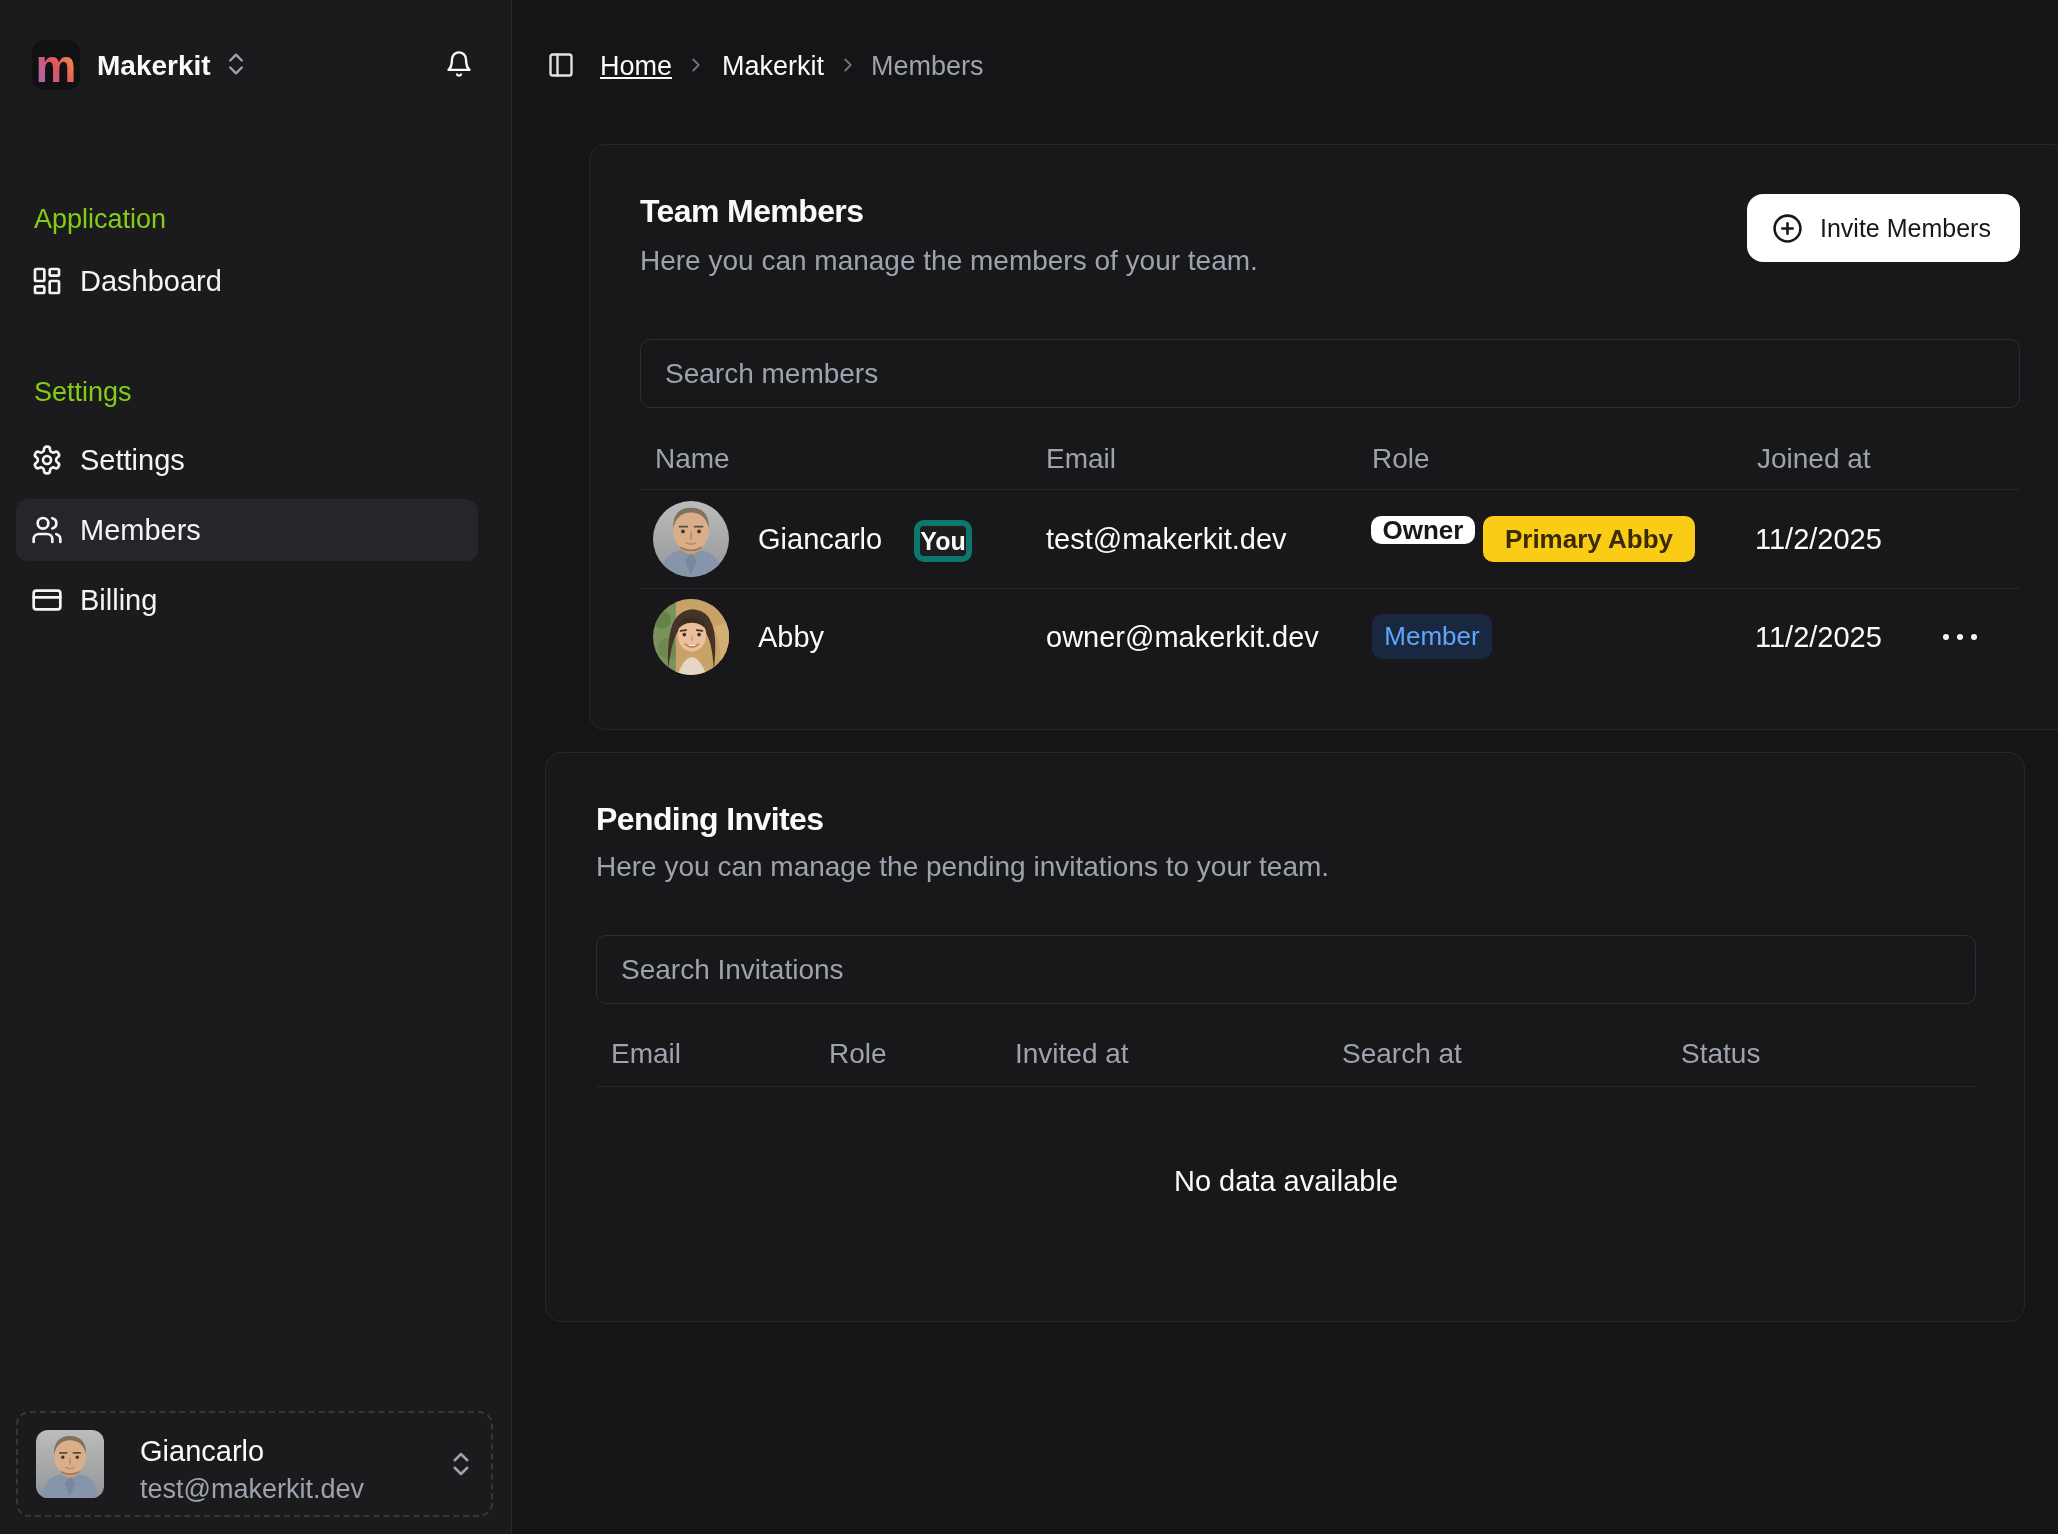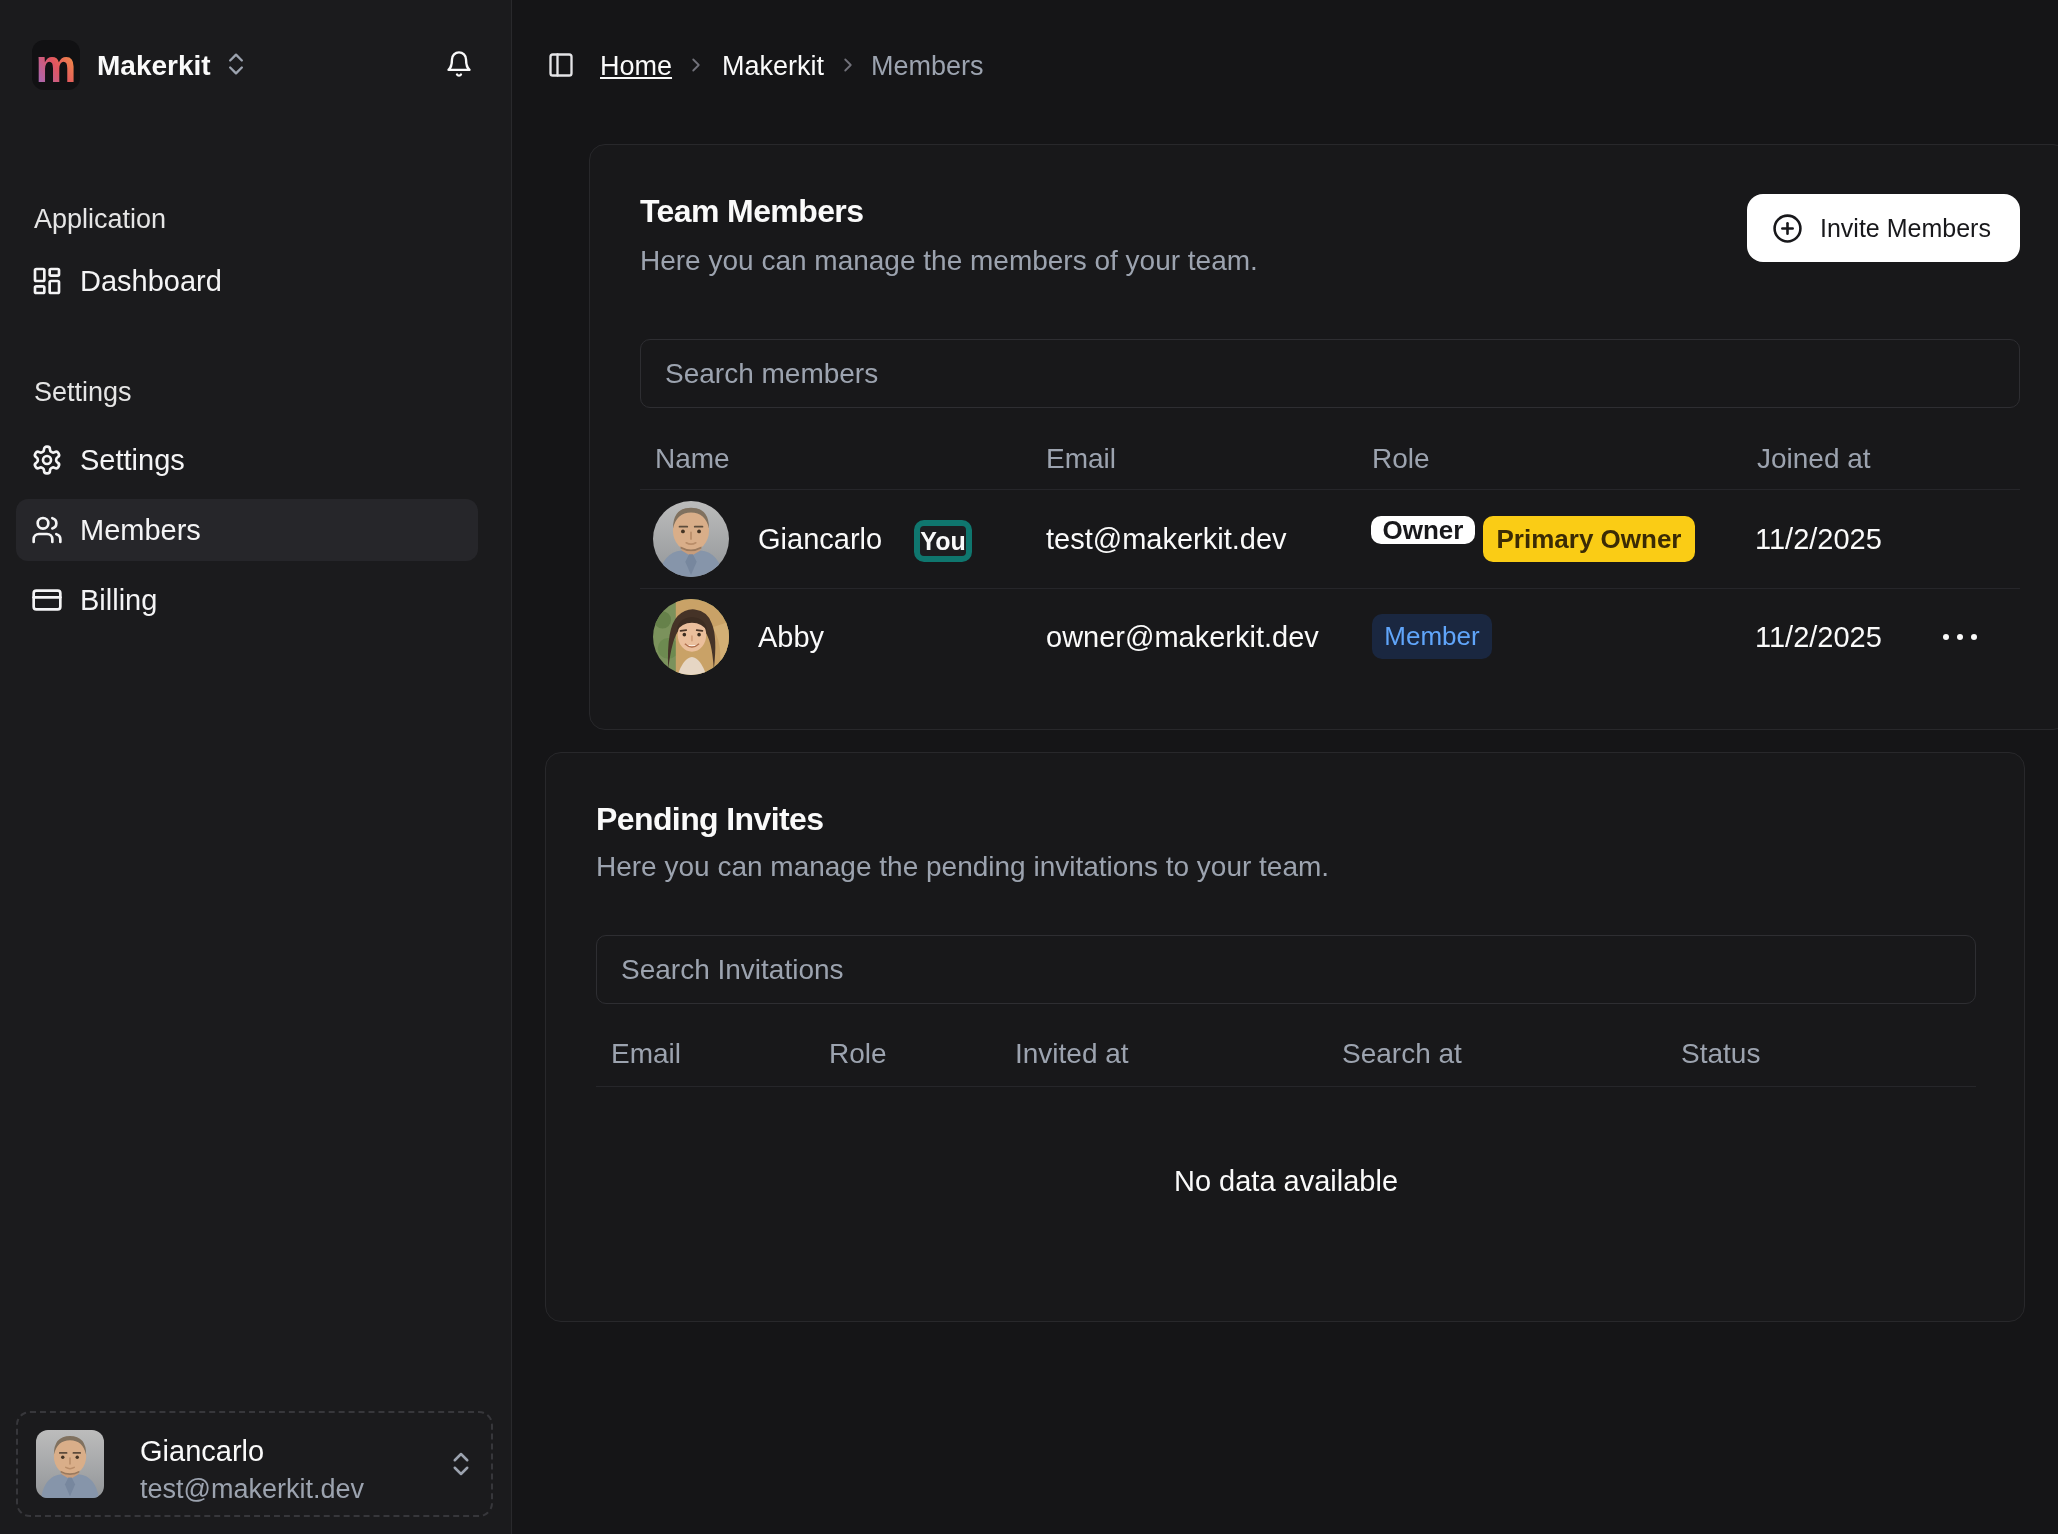--- a/index.html
+++ b/index.html
@@ -6,21 +6,21 @@
 html,body { width:2058px; height:1534px; background:#151517; font-family:"Liberation Sans", sans-serif; overflow:hidden; }
 #page { position:relative; width:2058px; height:1534px; background:#151517; }
 .abs { position:absolute; }
 .white { color:#fafafa; }
 .gray { color:#9ca3af; }
 svg { display:block; }
 
 #sidebar { position:absolute; left:0; top:0; width:512px; height:1534px; background:#1b1b1d; border-right:1px solid #29292c; }
 .navitem { position:absolute; left:16px; width:462px; height:62px; border-radius:12px; display:flex; align-items:center; color:#f4f4f5; font-size:29px; }
 .navitem svg { margin-left:15px; margin-right:17px; }
-.navlabel { position:absolute; left:34px; color:#e5e5e5; font-size:27px; font-weight:500; }
+.navlabel { position:absolute; left:34px; color:#84cc16; font-size:27px; font-weight:500; }
 
 .card { position:absolute; left:545px; width:1480px; background:#18181a; border:1px solid #28282b; border-radius:16px; }
 .cardtitle { position:absolute; left:50px; font-size:32px; font-weight:700; color:#fafafa; letter-spacing:-0.6px; }
 .cardsub { position:absolute; left:50px; font-size:28px; color:#9ca3af; }
 .searchbox { position:absolute; left:50px; width:1380px; height:69px; border:1px solid #2e2e32; border-radius:10px; display:flex; align-items:center; color:#9ca3af; font-size:28px; padding-left:24px; }
 .th { position:absolute; font-size:28px; font-weight:500; color:#9ca3af; }
 .td { position:absolute; font-size:29px; color:#fafafa; }
 .hr { position:absolute; left:50px; width:1380px; height:1px; background:#26262a; }
 .badge { position:absolute; display:flex; align-items:center; justify-content:center; font-weight:600; border-radius:10px; }
 </style>
@@ -178,21 +178,21 @@
       <circle cx="31.5" cy="32" r="2" fill="#443425"></circle>
       <circle cx="48.5" cy="32" r="2" fill="#443425"></circle>
       <path d="M40 33 L40 40 M35 44 Q40 47 45 44" stroke="#b98d69" stroke-width="1.8" fill="none" stroke-linecap="round"></path>
       <path d="M29 48 Q40 54 51 48 L51 50 Q40 56 29 50 Z" fill="#9b7a5e"></path>
     </svg>
   </div>
   <div class="td" style="left:168px; top:378px;">Giancarlo</div>
   <div class="badge" style="left:324px; top:375px; width:58px; height:42px; border:6px solid #0f766e; color:#fafafa; font-size:25px; background:#1d1d20;">You</div>
   <div class="td" style="left:456px; top:378px;">test@makerkit.dev</div>
   <div class="badge" style="left:781px; top:371px; width:104px; height:28px; background:#ffffff; color:#18181b; font-size:26px;">Owner</div>
-  <div class="badge" style="left:893px; top:371px; width:212px; height:46px; background:#facc15; color:#3b2b05; font-size:26px;">Primary Owner</div>
+  <div class="badge" style="left:893px; top:371px; width:212px; height:46px; background:#facc15; color:#3b2b05; font-size:26px;">Primary Abby</div>
   <div class="td" style="left:1165px; top:378px;">11/2/2025</div>
   <div class="hr" style="top:443px;"></div>
 
   <div class="abs" style="left:63px; top:454px; width:76px; height:76px; border-radius:50%; overflow:hidden;">
     <svg width="76" height="76" viewBox="0 0 80 80">
       <rect width="80" height="80" fill="#7b925c"></rect>
       <circle cx="10" cy="22" r="9" fill="#66814a"></circle>
       <circle cx="16" cy="52" r="11" fill="#6d8a50"></circle>
       <rect x="24" y="0" width="56" height="80" fill="#c9a267"></rect>
       <path d="M62 30 Q74 44 70 80 L80 80 L80 24 Z" fill="#d3af75"></path>

